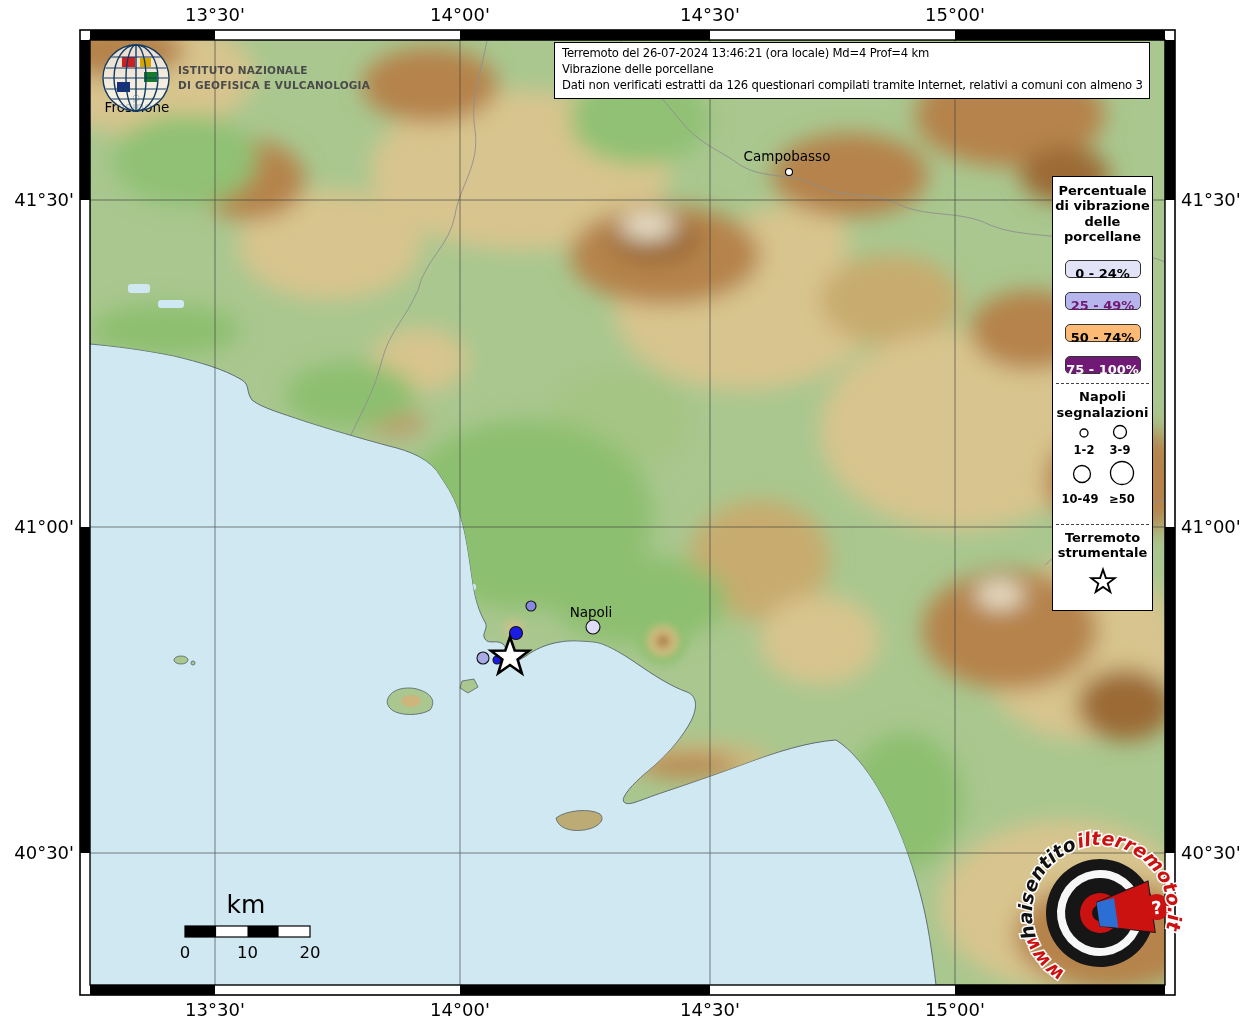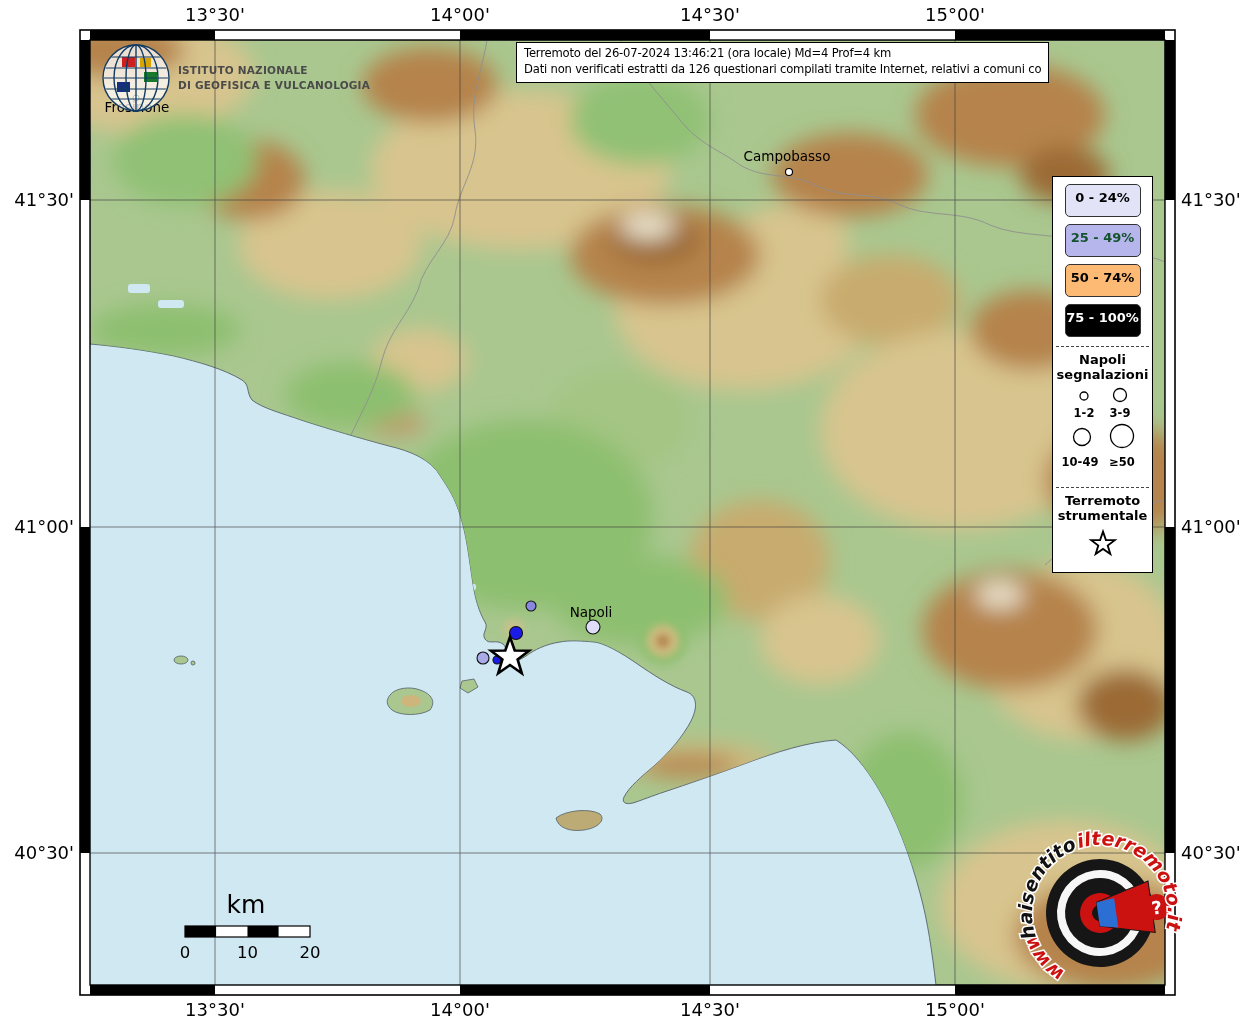--- a/index.html
+++ b/index.html
@@ -1,27 +1,27 @@
 <!DOCTYPE html>
 <html><head>
 <meta charset="utf-8">
 <style>
   * { margin:0; padding:0; box-sizing:border-box; }
   html,body { width:1255px; height:1024px; background:#fff;
     font-family:"DejaVu Sans","Liberation Sans",sans-serif; position:relative; overflow:hidden; }
   #stage { position:absolute; left:0; top:0; }
   svg text { font-family:"DejaVu Sans","Liberation Sans",sans-serif; }
   .overlay { position:absolute; background:#fff; border:1.3px solid #000; color:#000; }
-  #infobox { left:516px; top:42px; width:533px; font-size:11.6px; letter-spacing:-0.2px;
+  #infobox { left:554px; top:42px; width:596px; font-size:11.6px; letter-spacing:-0.2px;
     line-height:1.38; padding:3px 7px 4px; }
   #infobox div { white-space:nowrap; overflow:hidden; }
   #legend { left:1052px; top:176px; width:101px; text-align:center; font-weight:bold;
     font-size:13px; padding-bottom:8px; }
   .leg-title { padding:6px 2px 2px; line-height:1.18; }
-  .swatch { width:76px; height:33px; margin:7px auto 0; border:1px solid #333;
+  .swatch { width:76px; height:18px; margin:14px auto 0; border:1px solid #333;
     border-radius:5px; line-height:25px; font-size:13px; }
   .dashed { border-top:1.5px dashed #444; margin:9px 3px 0; }
   .leg-sub { padding:5px 2px 0; line-height:1.18; }
 </style>
 </head>
 <body>
 
 <svg id="stage" width="1255" height="1024" viewBox="0 0 1255 1024">
   <defs>
     <clipPath id="mapClip">
@@ -247,28 +247,30 @@
       </text>
       <text fill="#cc1111" stroke="#ffffff" stroke-width="3" paint-order="stroke">
         <textPath href="#wmArc" startOffset="160">ilterremoto.it</textPath>
       </text>
     </g>
   </g>
 </svg>
 
 <div id="infobox" class="overlay">
   <div>Terremoto del 26-07-2024 13:46:21 (ora locale) Md=4 Prof=4 km</div>
+  <div>Vibrazione delle porcellane</div>
   <div>Dati non verificati estratti da 126 questionari compilati tramite Internet, relativi a comuni con almeno 3 questionari.</div>
 </div>
 
 <div id="legend" class="overlay">
+  <div class="leg-title">Percentuale di vibrazione delle porcellane</div>
   <div class="swatch" style="background: rgb(227, 227, 248); color: rgb(0, 0, 0);">0 - 24%</div>
-  <div class="swatch" style="background: rgb(182, 182, 236); color: #14532d;">25 - 49%</div>
+  <div class="swatch" style="background: rgb(182, 182, 236); color: #701a75;">25 - 49%</div>
   <div class="swatch" style="background: #fdba74; color: rgb(0, 0, 0);">50 - 74%</div>
-  <div class="swatch" style="background: #000000; color: rgb(255, 255, 255);">75 - 100%</div>
+  <div class="swatch" style="background: #701a75; color: rgb(255, 255, 255);">75 - 100%</div>
   <div class="dashed"></div>
   <div class="leg-sub">Napoli segnalazioni</div>
   <svg width="98" height="92">
     <circle cx="30" cy="13" r="4" fill="#fff" stroke="#000" stroke-width="1.3"></circle>
     <circle cx="66" cy="12" r="6.5" fill="#fff" stroke="#000" stroke-width="1.3"></circle>
     <text x="30" y="34" font-size="11.5" text-anchor="middle">1-2</text>
     <text x="66" y="34" font-size="11.5" text-anchor="middle">3-9</text>
     <circle cx="28" cy="54" r="8.5" fill="#fff" stroke="#000" stroke-width="1.3"></circle>
     <circle cx="68" cy="53" r="11.5" fill="#fff" stroke="#000" stroke-width="1.3"></circle>
     <text x="26" y="83" font-size="11.5" text-anchor="middle">10-49</text>

